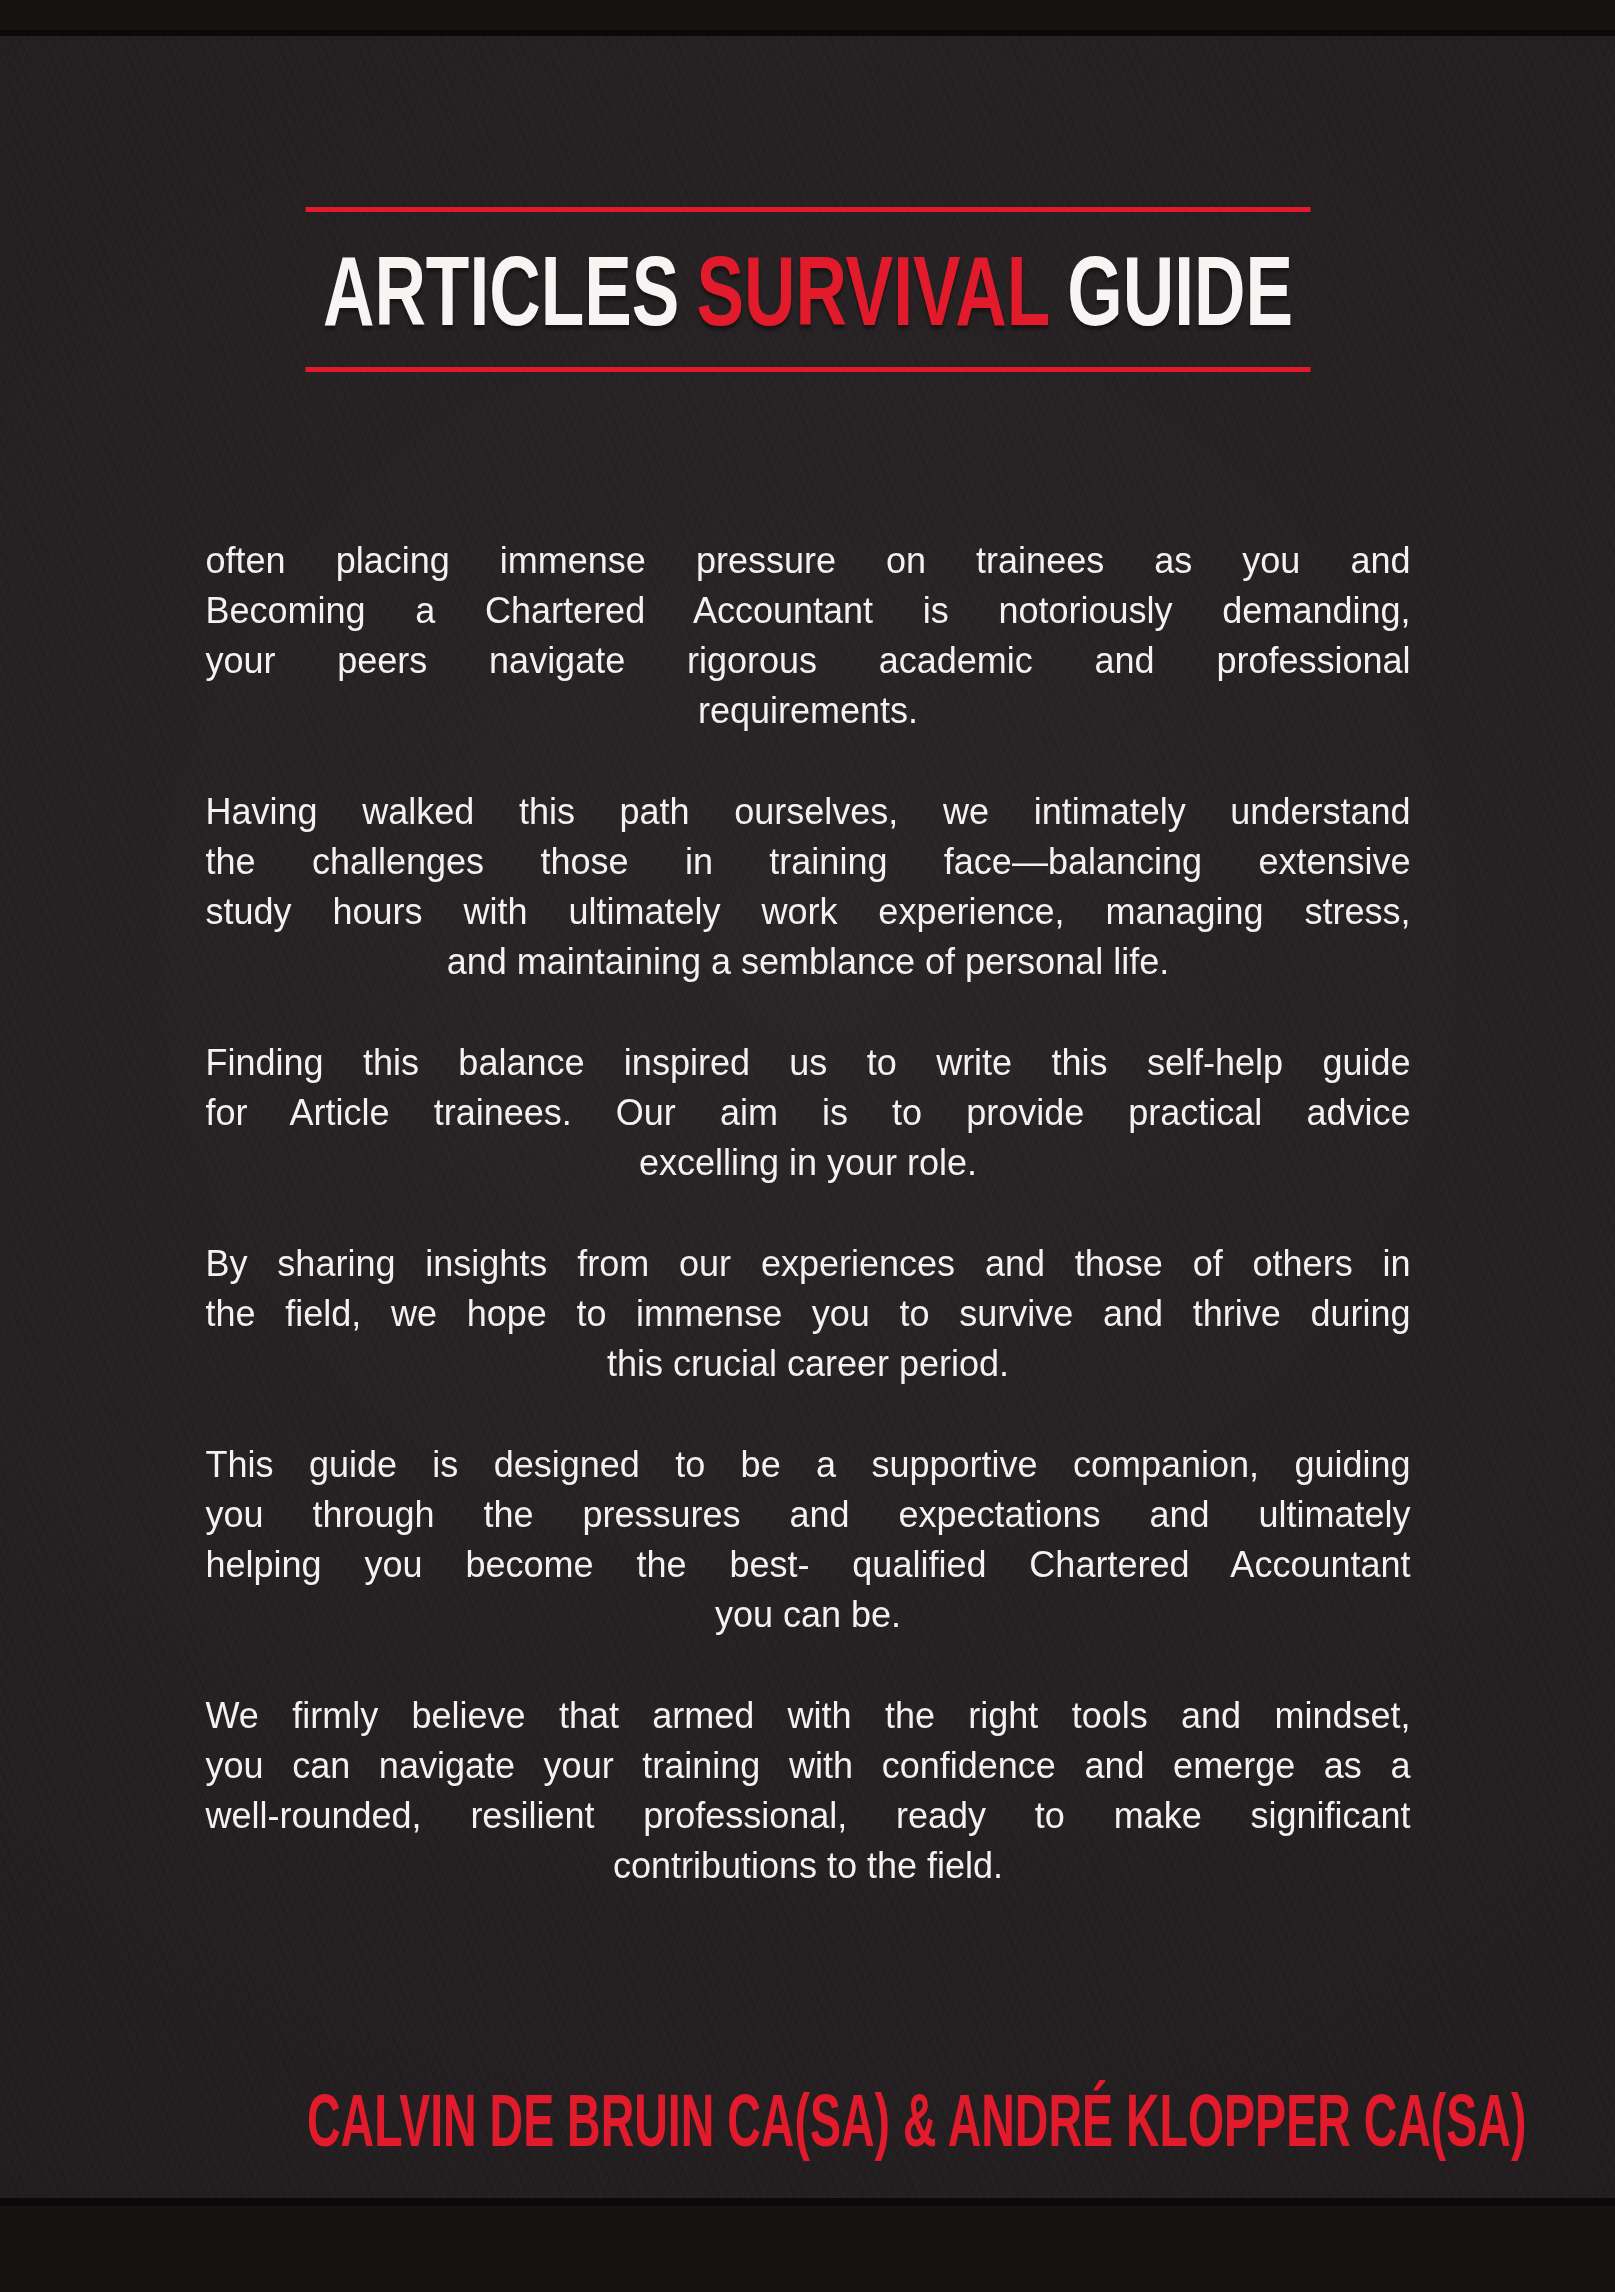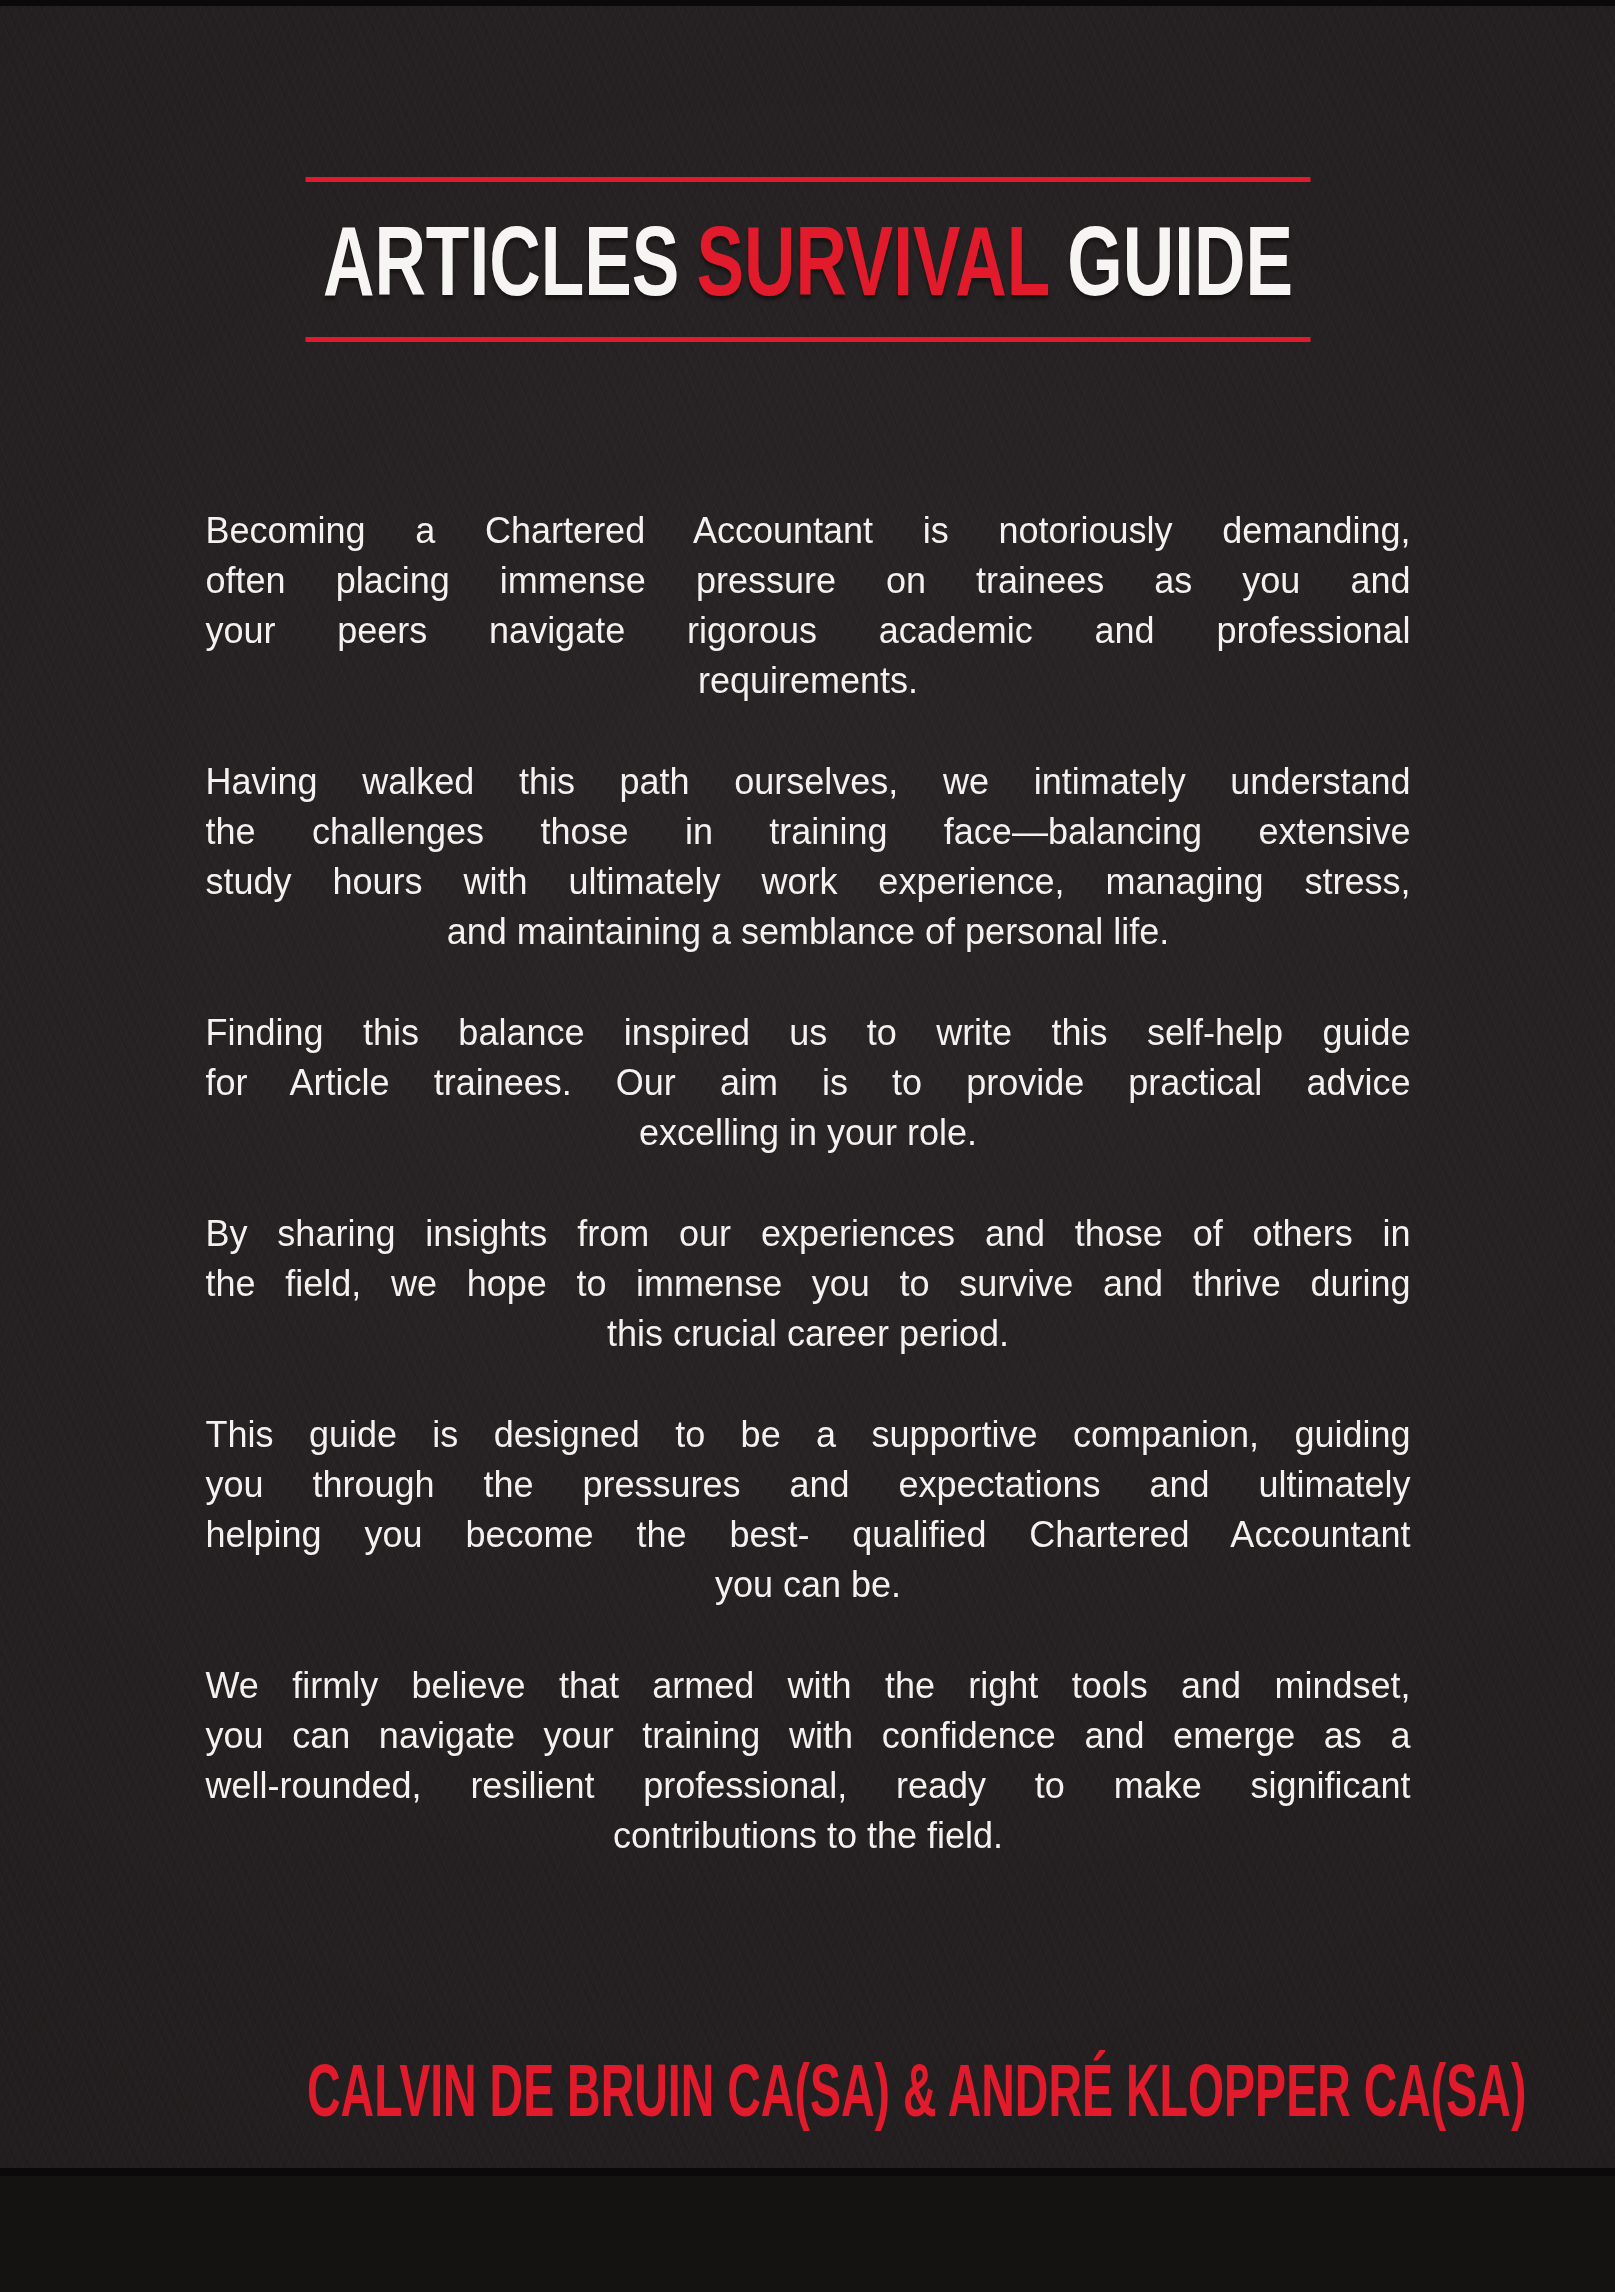--- a/index.html
+++ b/index.html
@@ -5,20 +5,21 @@
   * { margin: 0; padding: 0; box-sizing: border-box; }
   html, body { width: 1616px; height: 2293px; }
   body { background: #151212; font-family: "Liberation Sans", "DejaVu Sans", sans-serif; }
 
   .page {
     position: relative;
     width: 1616px;
     height: 2176px;
     background: var(--bg, #241f20);
     overflow: hidden;
+    margin-top: 30px;
   }
 
   
   .texture {
     position: absolute;
     inset: 0;
     background:
       radial-gradient(ellipse 125% 90% at 50% 42%, rgba(255,255,255,0.028) 0%, rgba(0,0,0,0.0) 55%, rgba(0,0,0,0.16) 100%),
       repeating-linear-gradient(112deg, rgba(255,255,255,0.014) 0 0.9px, rgba(0,0,0,0) 0.9px 6.3px),
       repeating-linear-gradient(248deg, rgba(255,255,255,0.012) 0 0.9px, rgba(0,0,0,0) 0.9px 8px),
@@ -98,22 +99,22 @@
   <div class="edge edge-bottom"></div>
 
   <div class="rule rule-top"></div>
 
   <h1 class="title"><span class="title-word">ARTICLES</span><span class="title-word red-word">SURVIVAL</span><span class="title-word">GUIDE</span></h1>
 
   <div class="rule rule-bottom"></div>
 
   <main class="body-text">
       <div class="paragraph">
+        <div class="line">often placing immense pressure on trainees as you and</div>
         <div class="line">Becoming a Chartered Accountant is notoriously demanding,</div>
-        <div class="line">often placing immense pressure on trainees as you and</div>
         <div class="line">your peers navigate rigorous academic and professional</div>
         <div class="line last">requirements.</div>
       </div>
       <div class="paragraph">
         <div class="line">Having walked this path ourselves, we intimately understand</div>
         <div class="line">the challenges those in training face—balancing extensive</div>
         <div class="line">study hours with ultimately work experience, managing stress,</div>
         <div class="line last">and maintaining a semblance of personal life.</div>
       </div>
       <div class="paragraph">

